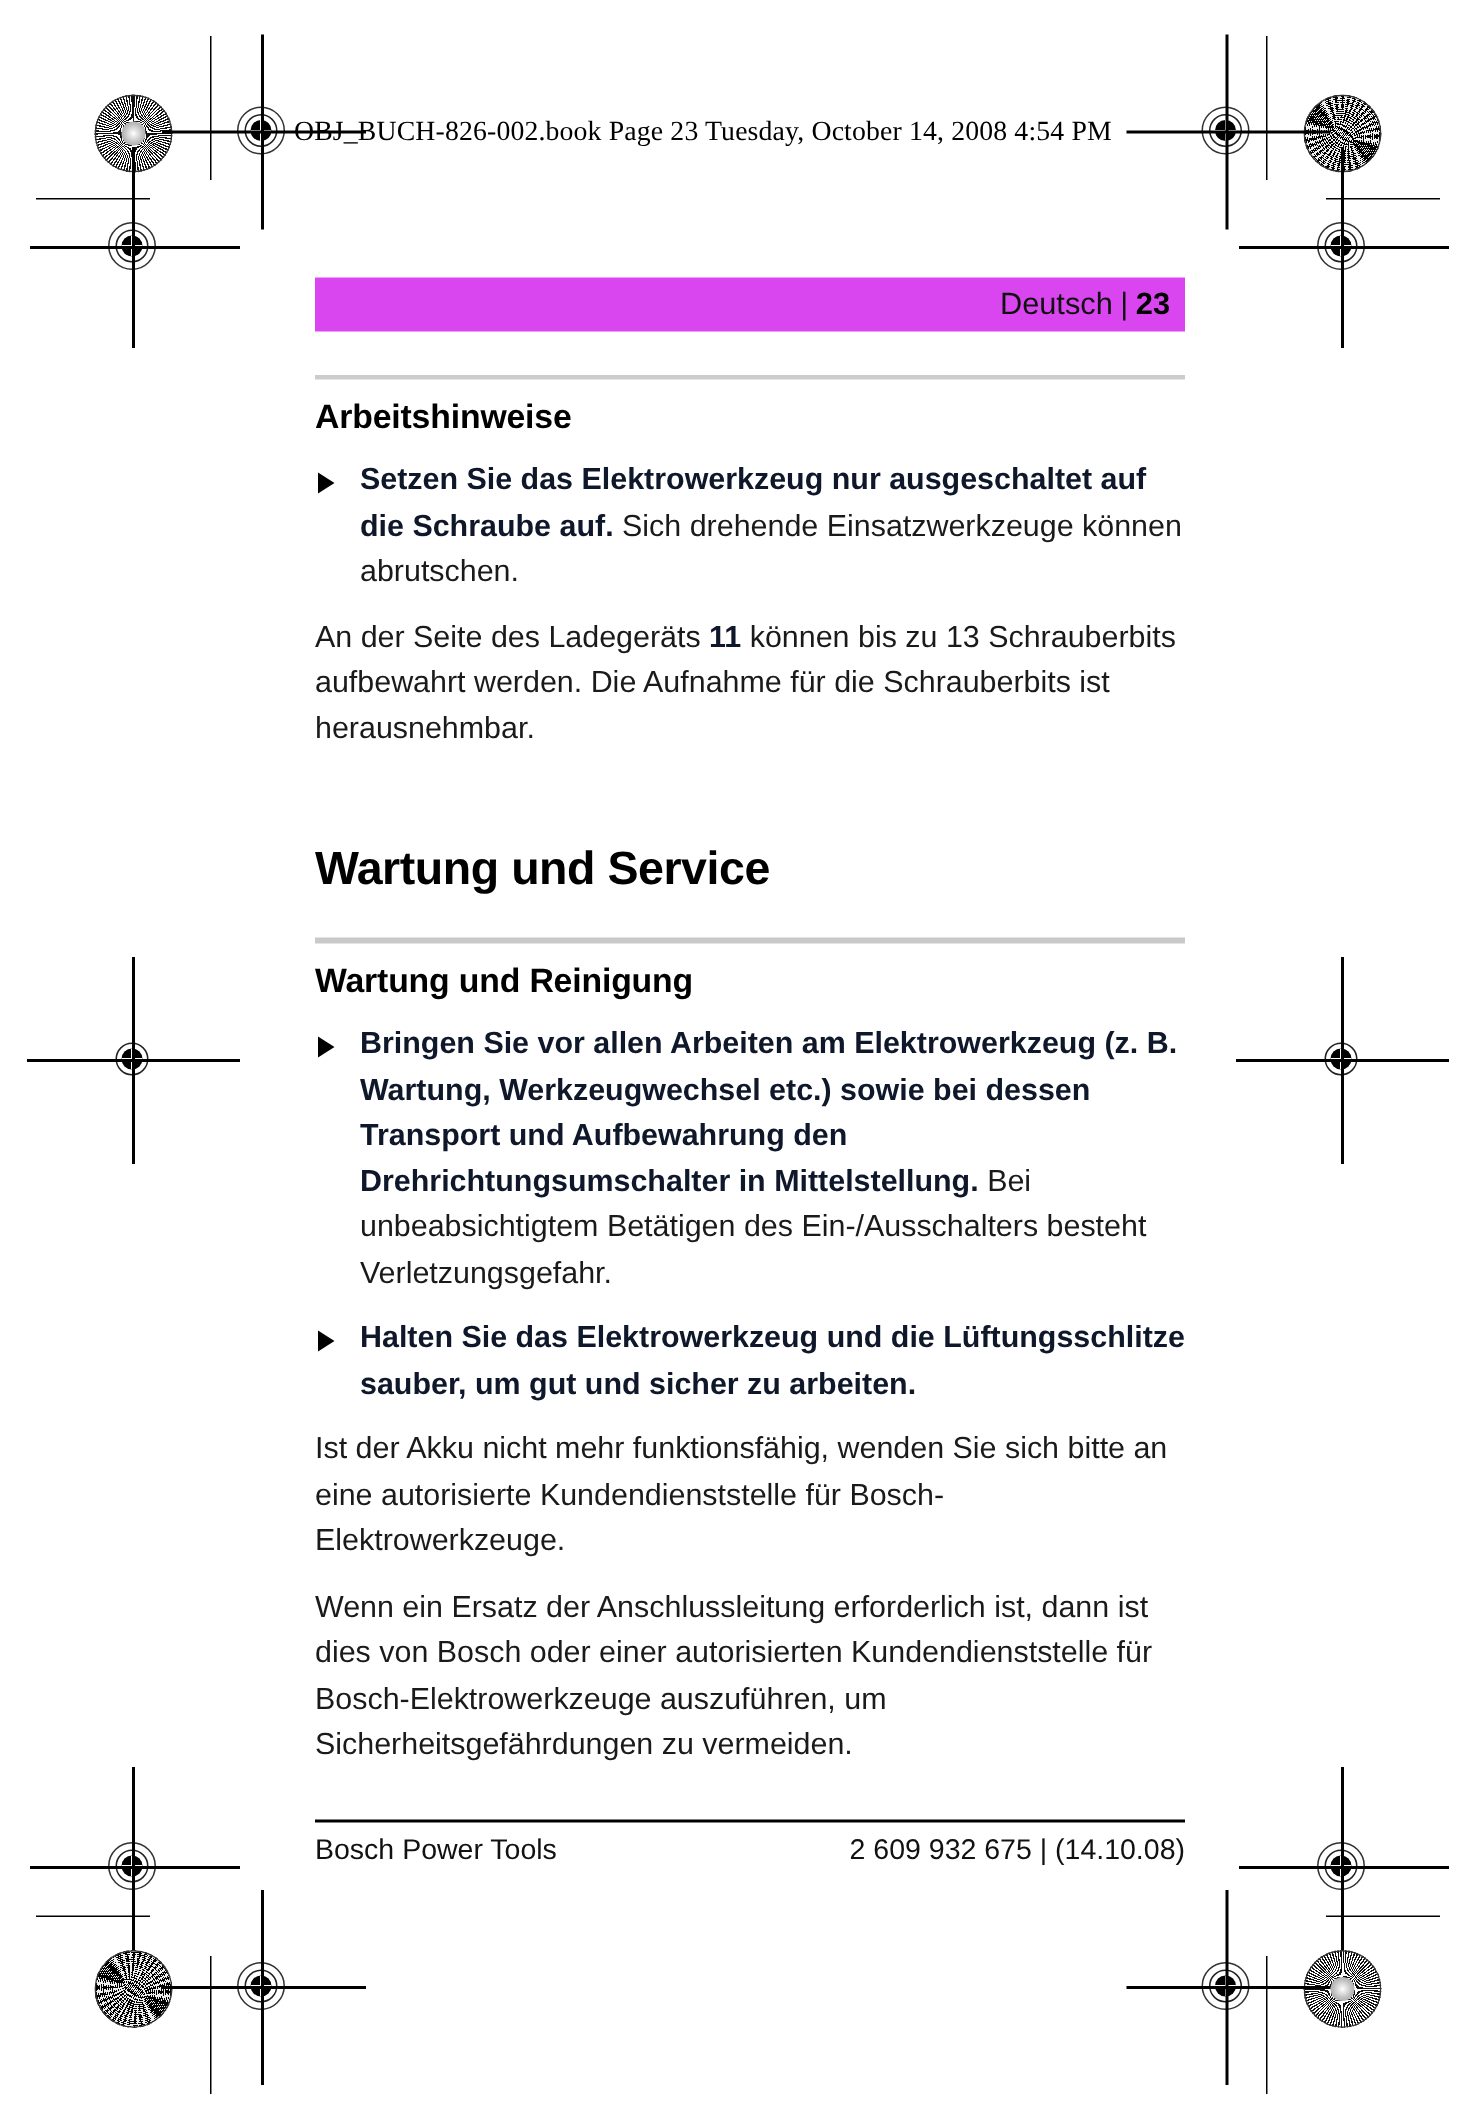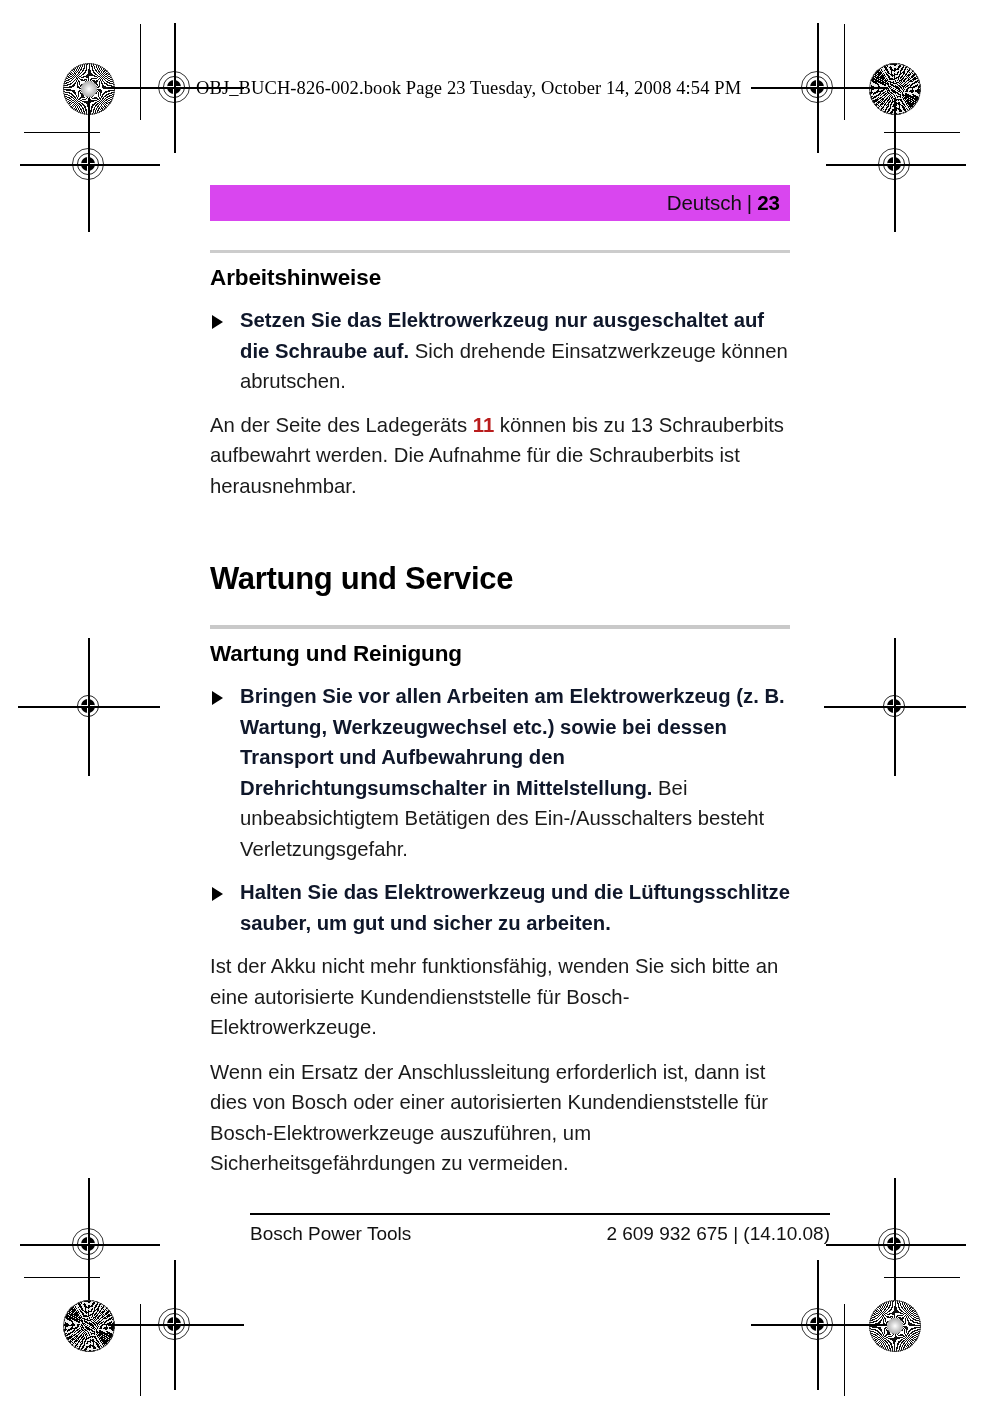--- a/index.html
+++ b/index.html
@@ -194,21 +194,21 @@
     color: #000;
   }
 
   p.body-text {
     font-size: 20.3px;
     line-height: 30.5px;
     margin: 0 0 14px 0;
     color: #1a1a1a;
     text-align: left;
   }
-  p.body-text b { color: #b91c1c; }
+  p.body-text b { color: #0f172a; }
 
   .bullet {
     position: relative;
     padding-left: 30px;
     margin: 0 0 13px 0;
   }
   .bullet .tri {
     position: absolute;
     left: 2px;
     top: 10px;
@@ -231,21 +231,20 @@
 
   .spacer-lg { height: 46px; }
   .spacer-md { height: 28px; }
 
   
   .footer {
     position: absolute;
     left: 210px;
     top: 1213px;
     width: 580px;
-    margin-left: 40px;
   }
   .footer .rule {
     height: 2.4px;
     background: #000;
     margin-bottom: 8px;
   }
   .footer .row {
     display: flex;
     justify-content: space-between;
     align-items: baseline;

